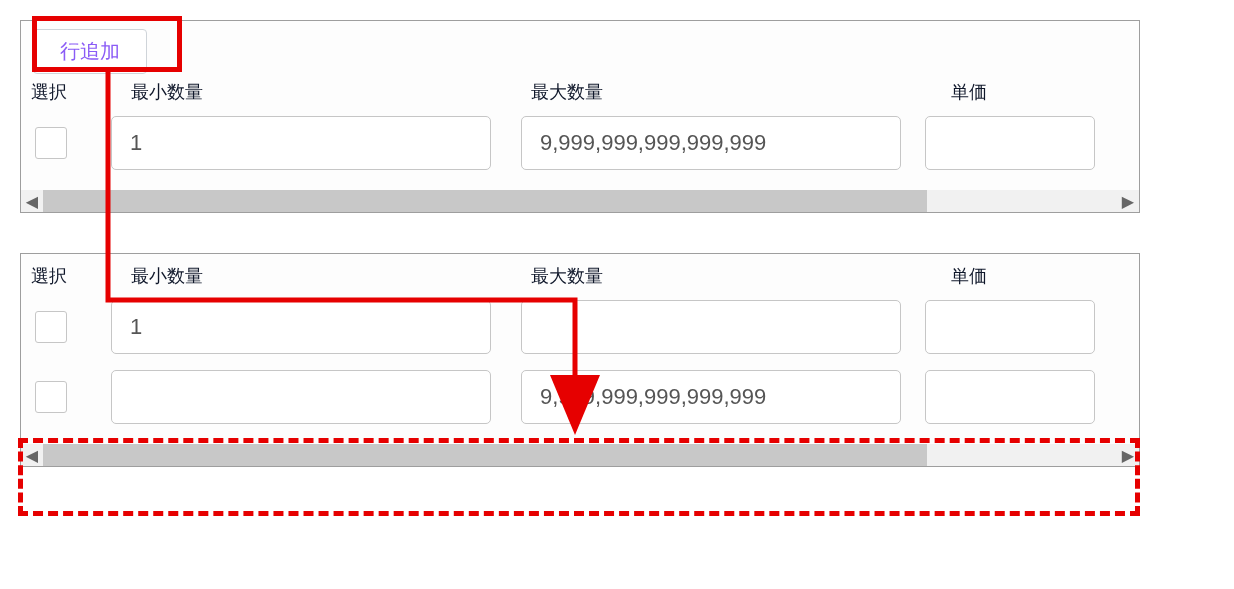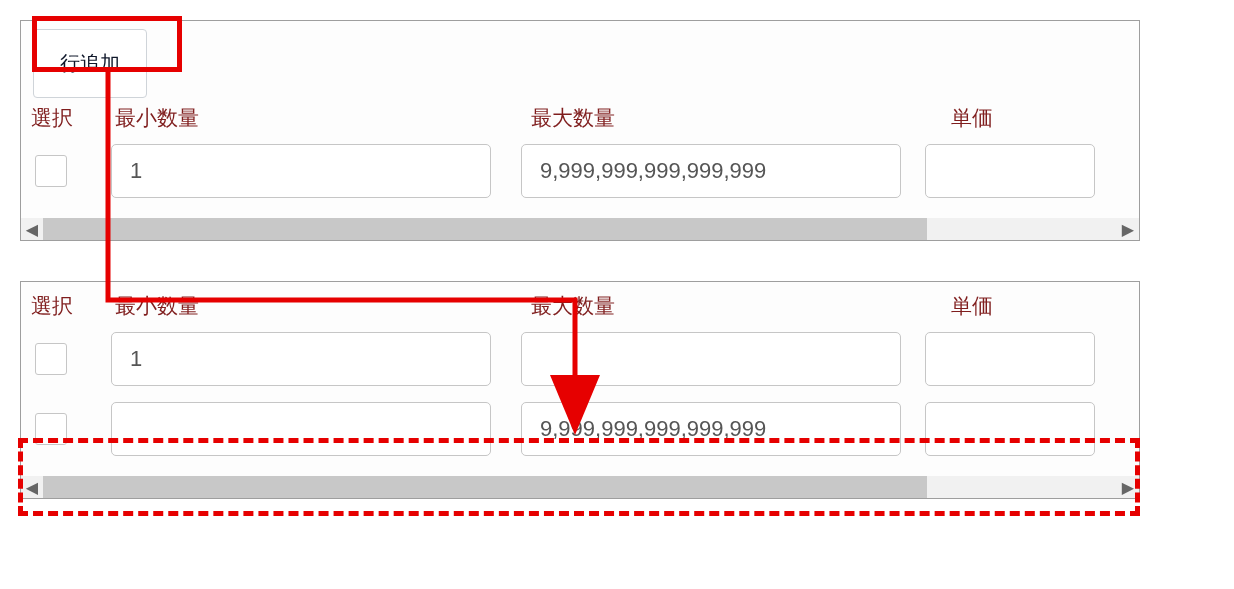--- a/index.html
+++ b/index.html
@@ -18,36 +18,36 @@
     position: relative;
   }
   .toolbar {
     padding: 8px 12px 4px 12px;
     display: flex;
     gap: 12px;
   }
   .btn {
     border: 1px solid #cfd4d9;
     background: #fff;
-    color: #0f172a;
+    color: #8b5cf6;
     font-size: 20px;
-    padding: 20px 26px;
+    padding: 8px 26px;
     border-radius: 4px;
     cursor: pointer;
     font-family: inherit;
   }
   .header-row {
     display: flex;
     align-items: flex-start;
     padding: 2px 10px 6px 10px;
-    font-size: 21px;
-    color: #7f1d1d;
+    font-size: 18px;
+    color: #0f172a;
   }
   .col-select { width: 80px; }
-  .col-min    { width: 420px; padding-left: 4px;}
+  .col-min    { width: 420px; padding-left: 20px;}
   .col-max    { width: 420px; }
   .col-price  { flex: 1; }
   .data-row {
     display: flex;
     align-items: center;
     padding: 6px 10px 20px 10px;
     gap: 0;
   }
   .checkbox {
     width: 32px; height: 32px;

